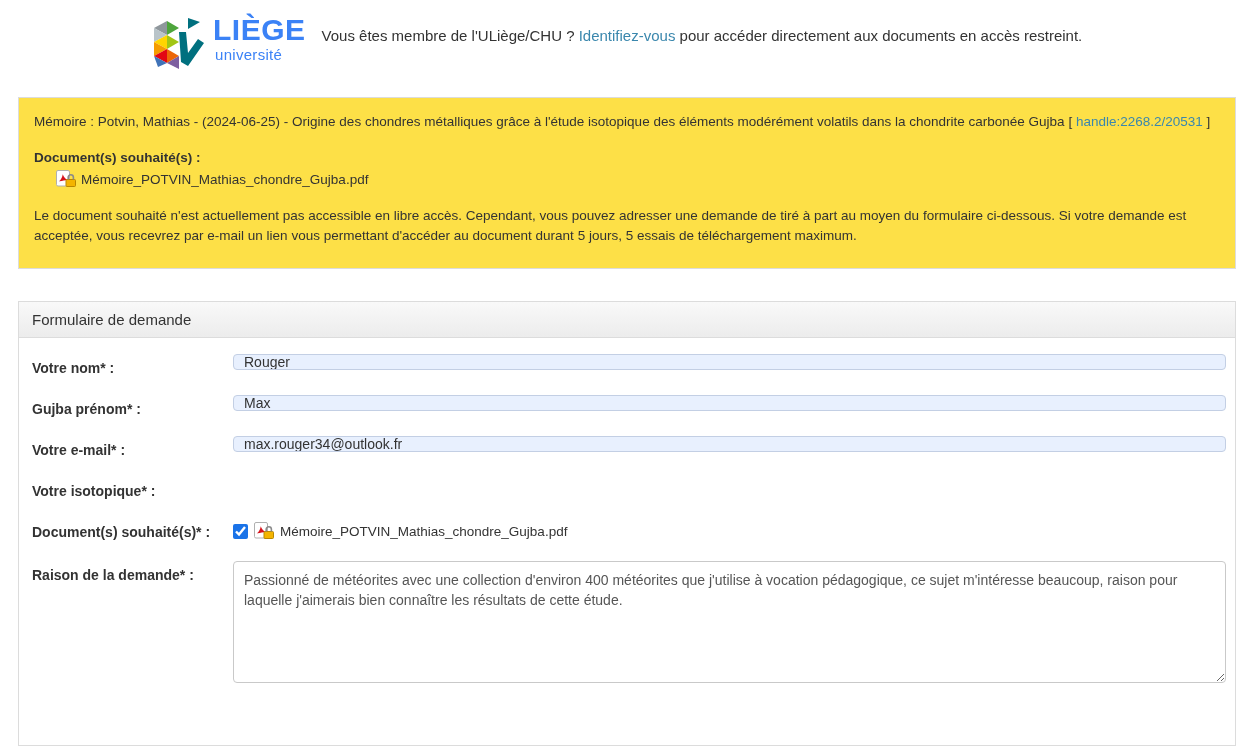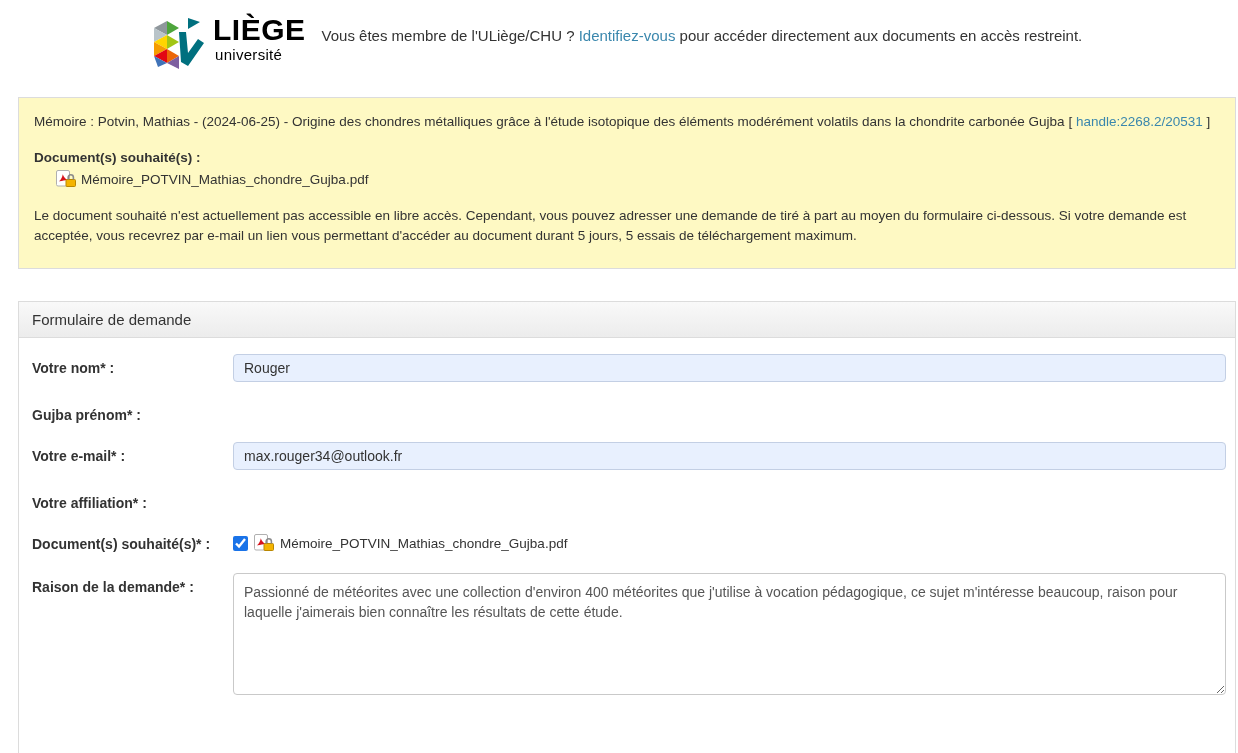--- a/index.html
+++ b/index.html
@@ -6,50 +6,50 @@
   html,body { width:1238px; height:753px; }
   body {
     font-family:"Liberation Sans","DejaVu Sans",sans-serif;
     background:#ffffff; color:#333; overflow:hidden; font-size:14px;
   }
   a.link { color:#3a87ad; text-decoration:none; cursor:pointer; }
 
   
   .top-header { display:flex; align-items:flex-start; padding:12px 0 0 148px; height:97px; }
   .logo { display:flex; align-items:flex-start; cursor:pointer; }
-  .logo-text { margin-left:7px; color:#000000; }
+  .logo-text { margin-left:7px; color:#3b82f6; }
   .logo-title { font-size:30px; font-weight:bold; line-height:1; margin-top:3px; letter-spacing:0.5px; }
   .logo-sub { font-size:15px; margin-top:1px; margin-left:2px; letter-spacing:0.3px; }
   .member-text { margin-left:16px; padding-top:15px; font-size:15px; color:#333; }
 
   
   .info-box {
     margin-left:18px; width:1218px;
-    background:#fef9c3; border:1px solid #dcdcdc;
+    background:#fde047; border:1px solid #dcdcdc;
     padding:14px 15px 22px 15px; font-size:13.5px; color:#333;
   }
   .info-ref { line-height:1.45; }
   .docs-label { font-weight:bold; margin-top:18px; }
   .doc-file-line { margin-top:5px; padding-left:22px; display:flex; align-items:center; gap:5px; }
   .notice { margin-top:16px; line-height:20px; }
 
   
   .form-box { margin:32px 0 0 18px; width:1218px; border:1px solid #dcdcdc; background:#fff; }
   .form-header {
     background:linear-gradient(#f9f9f9,#ececec);
     border-bottom:1px solid #dcdcdc;
     padding:9px 13px; font-weight:normal; font-size:15px; color:#333;
   }
   .form-body { padding:16px 9px 40px 13px; }
   .required-note { font-style:italic; font-size:13.5px; color:#444; margin:8px 0 27px 0; }
   .field-row { display:flex; margin-bottom:19px; }
   .field-label { width:201px; flex-shrink:0; font-weight:bold; font-size:14px; padding-top:6px; }
   .field-control { flex:1; }
   input.text-input {
-    width:100%; height:28px; border:1px solid #c9c9c9; border-radius:4px;
+    width:100%; height:16px; border:1px solid #c9c9c9; border-radius:4px;
     padding:0 10px; font-size:14px; font-family:inherit; color:#333; outline:none;
   }
   input.autofill { background:#e8f0fe; border-color:#c3cfe4; }
   input.plain { background:#fff; color:#666; }
   .doc-check { display:flex; align-items:center; gap:6px; padding-top:4px; }
   .doc-check input[type="checkbox"] { width:15px; height:15px; accent-color:#1a73e8; cursor:pointer; }
   textarea.reason {
     width:100%; height:122px; border:1px solid #c9c9c9; border-radius:4px;
     padding:8px 10px; font-size:14px; font-family:inherit; color:#555;
     line-height:1.45; resize:both; outline:none;
@@ -112,31 +112,34 @@
 
     <div class="field-row">
       <div class="field-label">Votre nom* :</div>
       <div class="field-control">
         <input type="text" class="text-input autofill" value="Rouger" style="">
       </div>
     </div>
 
     <div class="field-row">
       <div class="field-label">Gujba prénom* :</div>
+      <div class="field-control">
+        <input type="text" class="text-input autofill" value="Max" style="">
+      </div>
     </div>
 
     <div class="field-row">
       <div class="field-label">Votre e-mail* :</div>
       <div class="field-control">
         <input type="text" class="text-input autofill" value="max.rouger34@outlook.fr" style="">
       </div>
     </div>
 
     <div class="field-row">
-      <div class="field-label">Votre affiliation* :</div>
+      <div class="field-label">Votre isotopique* :</div>
     </div>
 
     <div class="field-row">
       <div class="field-label">Document(s) souhaité(s)* :</div>
       <div class="field-control">
         <div class="doc-check">
           <input type="checkbox" checked="true" style="">
           <span class="pdf-lock-icon">
             <svg width="20" height="17" viewBox="0 0 20 17">
               <rect x="0.5" y="0.5" width="13" height="15.5" rx="1.5" fill="#ffffff" stroke="#b0b0b0"></rect>

